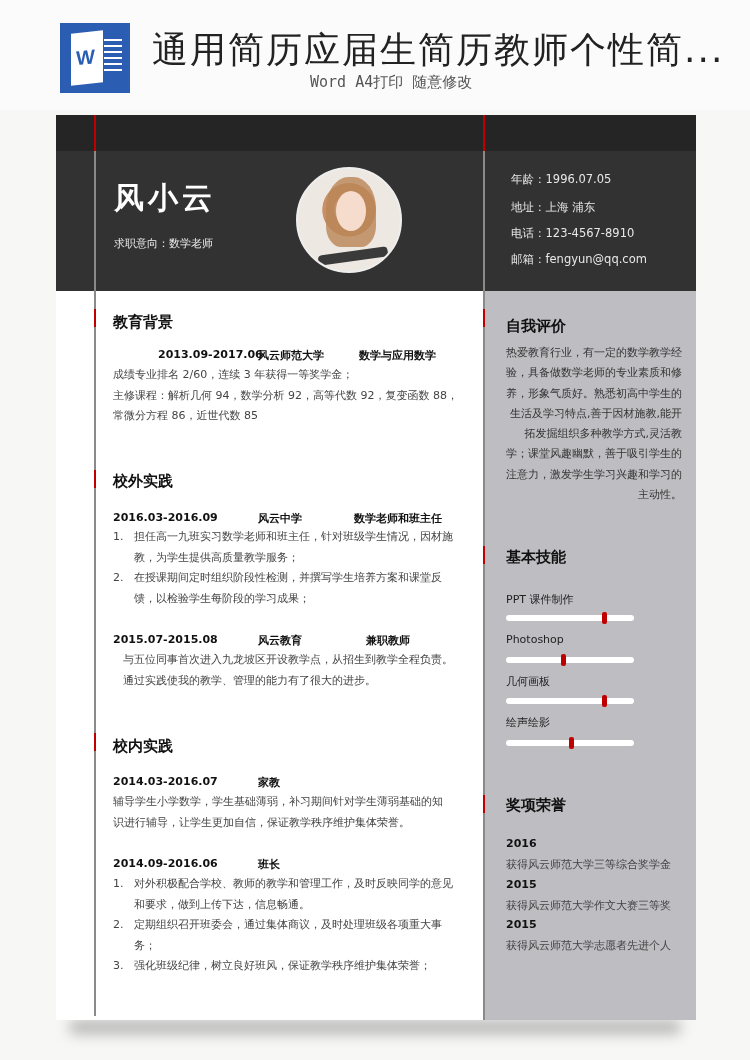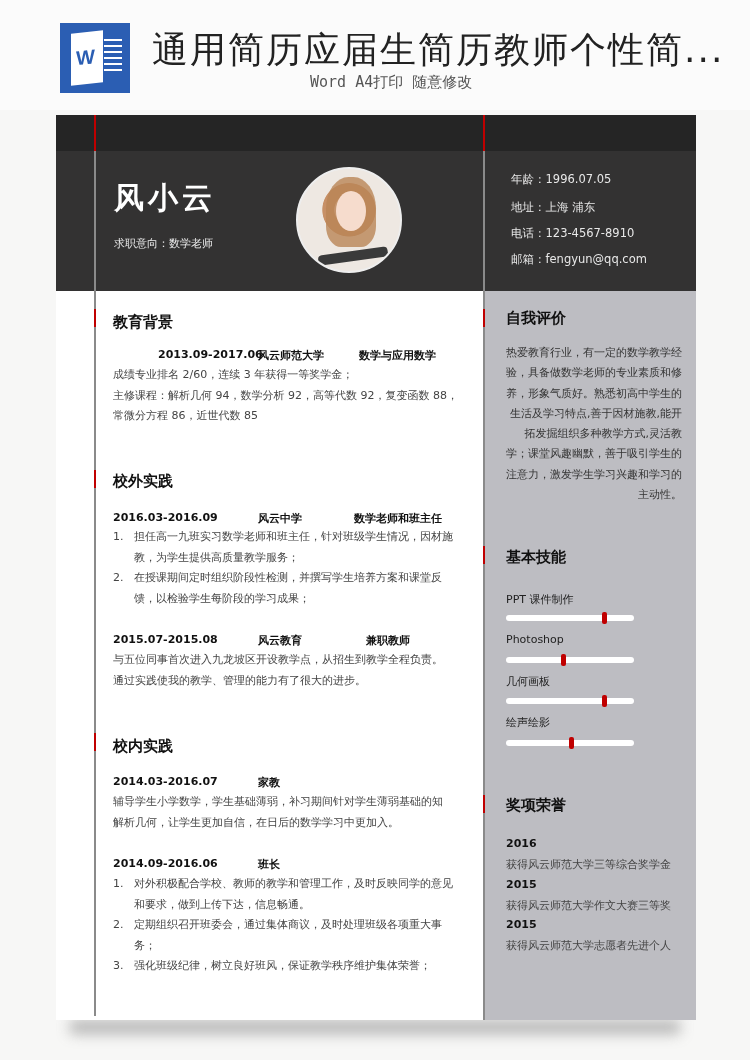--- a/index.html
+++ b/index.html
@@ -123,47 +123,47 @@
   </div>
   <ol class="olist" style="left:57px;top:412px;width:340px;">
     <li><span class="num">1.</span><span>担任高一九班实习数学老师和班主任，针对班级学生情况，因材施教，为学生提供高质量教学服务；</span></li>
     <li><span class="num">2.</span><span>在授课期间定时组织阶段性检测，并撰写学生培养方案和课堂反馈，以检验学生每阶段的学习成果；</span></li>
   </ol>
   <div class="entry-head" style="left:57px;top:518px;width:360px;">
     <span style="left:0;">2015.07-2015.08</span>
     <span style="left:145px;">风云教育</span>
     <span style="left:253px;">兼职教师</span>
   </div>
-  <div class="para" style="left:57px;top:535px;">
+  <div class="para" style="left:67px;top:535px;">
     <div>与五位同事首次进入九龙坡区开设教学点，从招生到教学全程负责。</div>
     <div>通过实践使我的教学、管理的能力有了很大的进步。</div>
   </div>
 
   <div class="red-tick" style="left:38px;top:618px;height:18px;"></div>
   <div class="sec-title" style="left:57px;top:622px;">校内实践</div>
   <div class="entry-head" style="left:57px;top:660px;width:360px;">
     <span style="left:0;">2014.03-2016.07</span>
     <span style="left:145px;">家教</span>
   </div>
   <div class="para" style="left:57px;top:677px;">
     <div>辅导学生小学数学，学生基础薄弱，补习期间针对学生薄弱基础的知</div>
-    <div>解析几何，让学生更加自信，在日后的数学学习中更加入。</div>
+    <div>识进行辅导，让学生更加自信，保证教学秩序维护集体荣誉。</div>
   </div>
   <div class="entry-head" style="left:57px;top:742px;width:360px;">
     <span style="left:0;">2014.09-2016.06</span>
     <span style="left:145px;">班长</span>
   </div>
   <ol class="olist" style="left:57px;top:759px;width:340px;">
     <li><span class="num">1.</span><span>对外积极配合学校、教师的教学和管理工作，及时反映同学的意见和要求，做到上传下达，信息畅通。</span></li>
     <li><span class="num">2.</span><span>定期组织召开班委会，通过集体商议，及时处理班级各项重大事务；</span></li>
     <li><span class="num">3.</span><span>强化班级纪律，树立良好班风，保证教学秩序维护集体荣誉；</span></li>
   </ol>
 
   <div class="red-tick" style="left:427px;top:194px;height:18px;"></div>
-  <div class="side-title" style="top:194px;text-align:right;">自我评价</div>
+  <div class="side-title" style="top:202px;text-align:right;">自我评价</div>
   <div class="side-para" style="top:228px;">热爱教育行业，有一定的数学教学经验，具备做数学老师的专业素质和修养，形象气质好。熟悉初高中学生的生活及学习特点,善于因材施教,能开拓发掘组织多种教学方式,灵活教学；课堂风趣幽默，善于吸引学生的注意力，激发学生学习兴趣和学习的主动性。</div>
 
   <div class="red-tick" style="left:427px;top:431px;height:18px;"></div>
   <div class="side-title" style="top:433px;">基本技能</div>
 
   <div class="skill-label" style="top:477px;">PPT 课件制作</div>
   <div class="skill-track" style="top:500px;">
       <div class="skill-knob" style="left: 96.06px;"></div>
     </div>
   <div class="skill-label" style="top:518px;">Photoshop</div>

